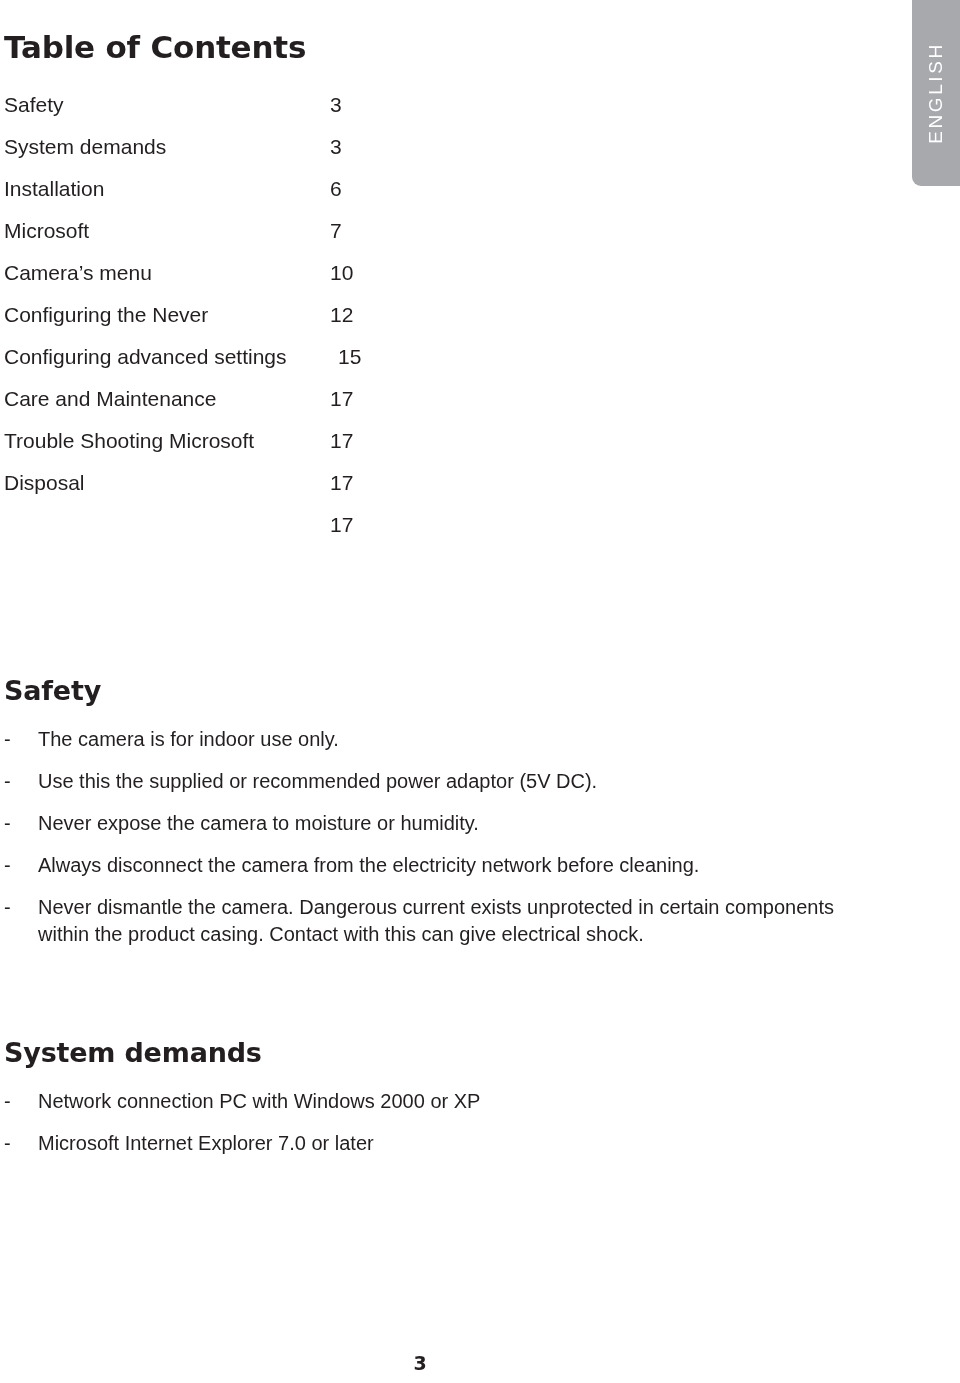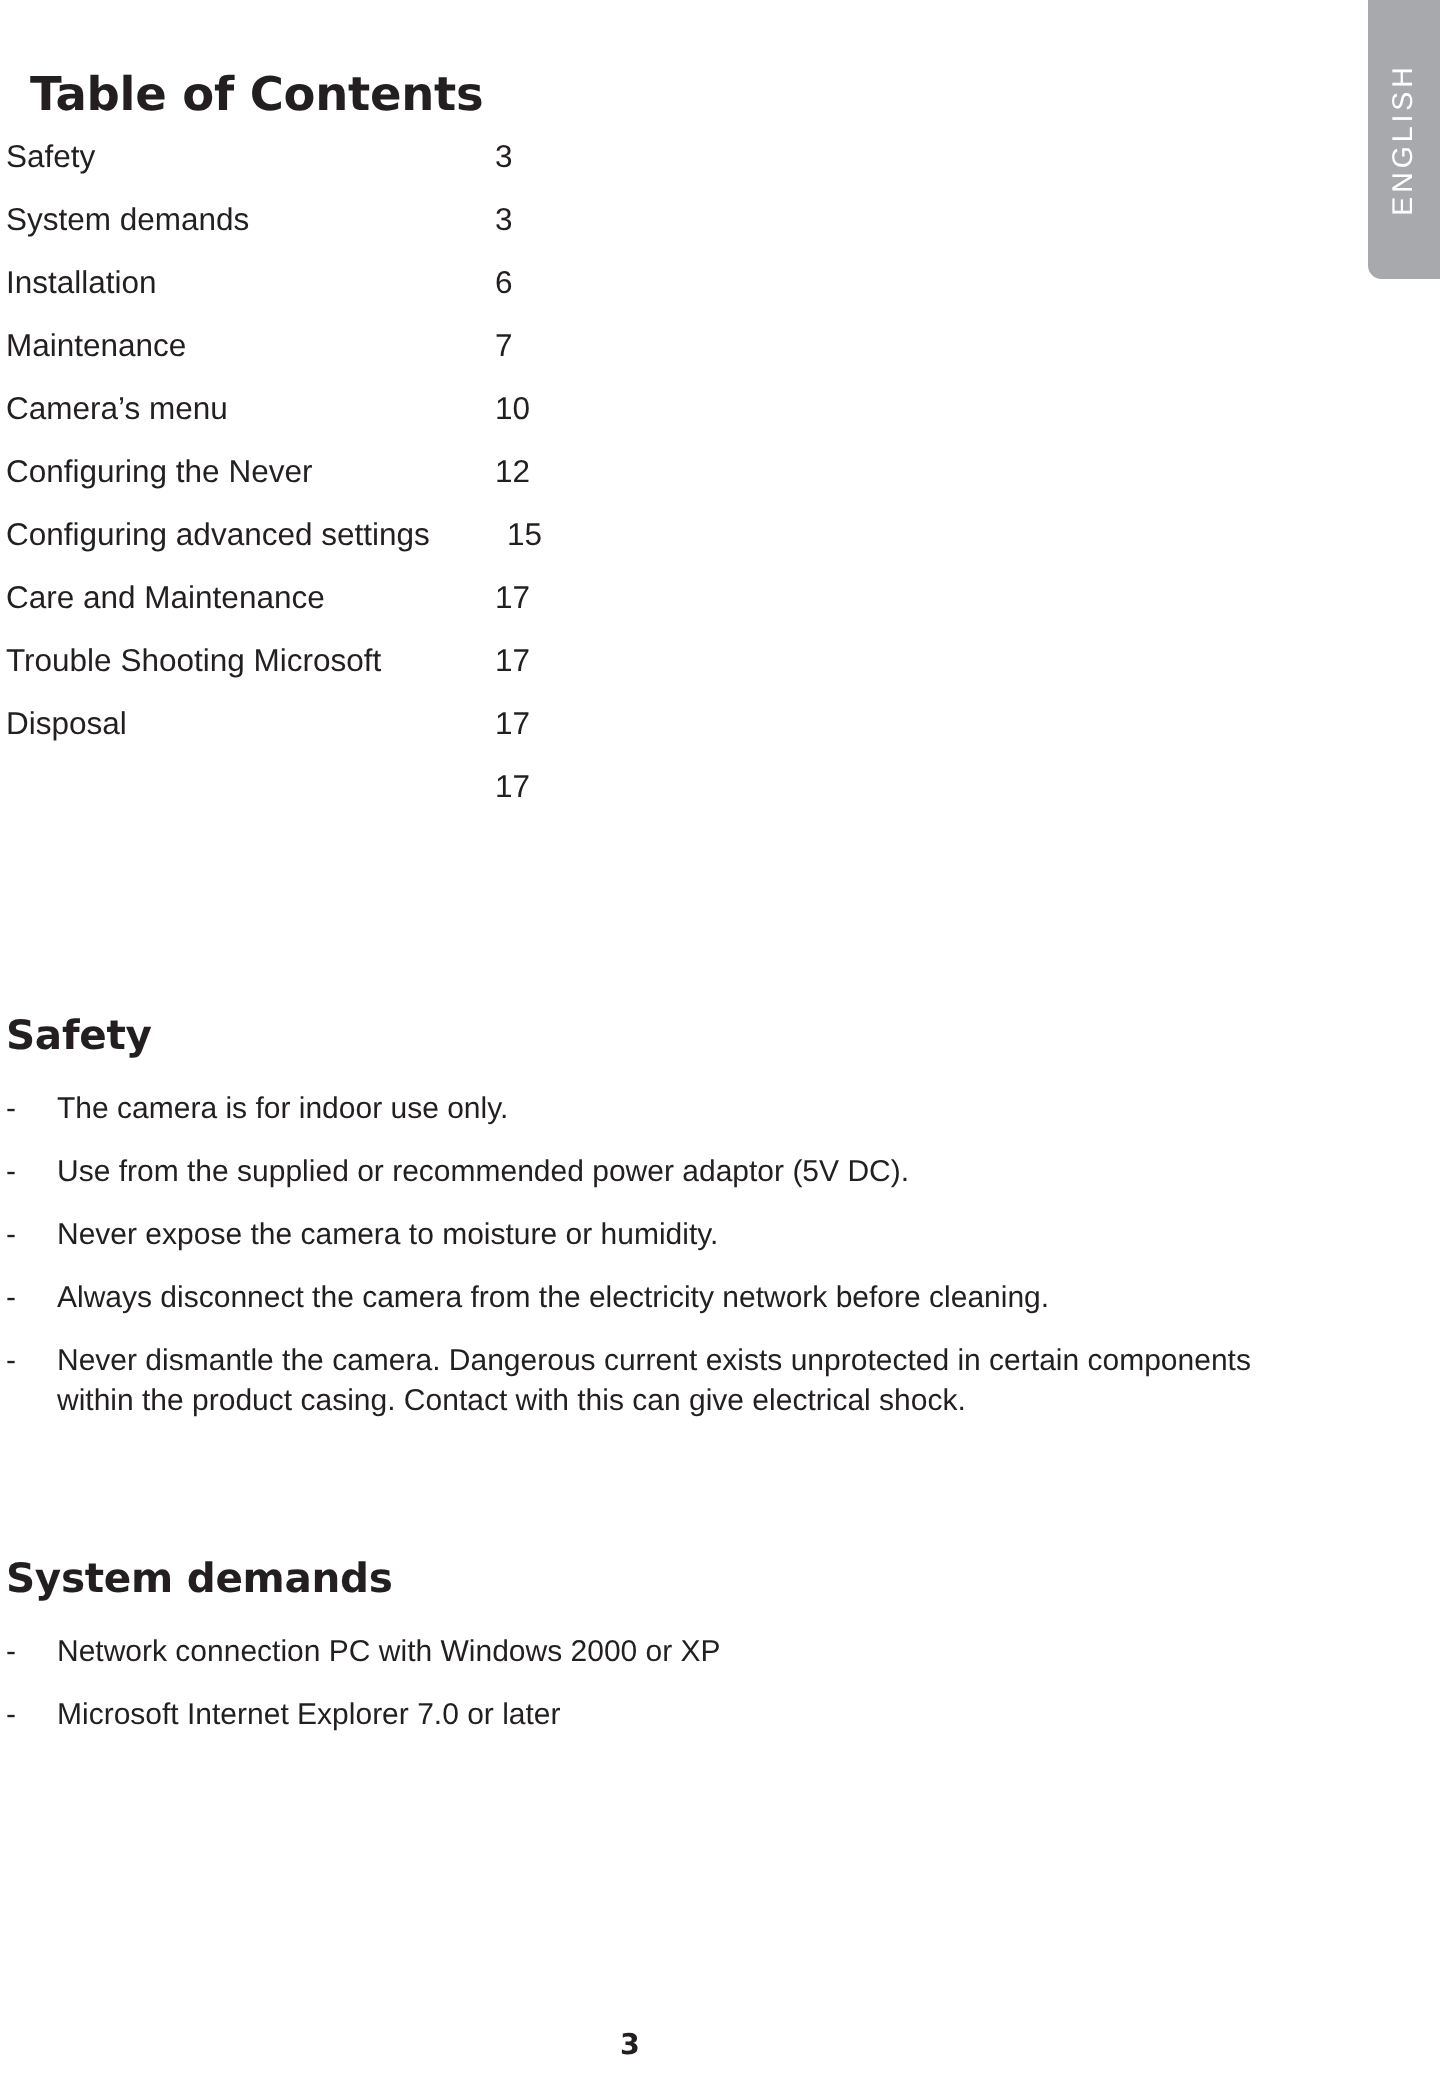--- a/index.html
+++ b/index.html
@@ -45,21 +45,21 @@
     font-family: "Liberation Sans", sans-serif;
   }
 
   h1.doc-title {
     font-family: "DejaVu Sans", sans-serif;
     font-weight: bold;
     font-size: 31px;
     line-height: 34px;
     letter-spacing: -0.2px;
     color: #231f20;
-    margin: 16px;
+    margin: 0;
     padding: 0;
     position: absolute;
     left: 4px;
     top: 30px;
   }
 
   
   .toc {
     position: absolute;
     left: 4px;
@@ -170,21 +170,21 @@
     </div>
 
 
 
     <div class="toc-row">
       <span class="toc-label">Installation</span>
       <span class="toc-page">6</span>
     </div>
 
     <div class="toc-row">
-      <span class="toc-label">Maintenance</span>
+      <span class="toc-label">Microsoft</span>
       <span class="toc-page">7</span>
     </div>
 
     <div class="toc-row">
       <span class="toc-label">Camera’s menu</span>
       <span class="toc-page">10</span>
     </div>
 
     <div class="toc-row">
       <span class="toc-label">Configuring the Never</span>
@@ -219,21 +219,21 @@
 
   <h2 class="section-title safety-title">Safety</h2>
 
   <div class="bullets safety">
     <div class="bullet">
       <span class="dash">-</span>
       <span class="btext">The camera is for indoor use only.</span>
     </div>
     <div class="bullet">
       <span class="dash">-</span>
-      <span class="btext">Use from the supplied or recommended power adaptor (5V DC).</span>
+      <span class="btext">Use this the supplied or recommended power adaptor (5V DC).</span>
     </div>
     <div class="bullet">
       <span class="dash">-</span>
       <span class="btext">Never expose the camera to moisture or humidity.</span>
     </div>
     <div class="bullet">
       <span class="dash">-</span>
       <span class="btext">Always disconnect the camera from the electricity network before cleaning.</span>
     </div>
     <div class="bullet">

